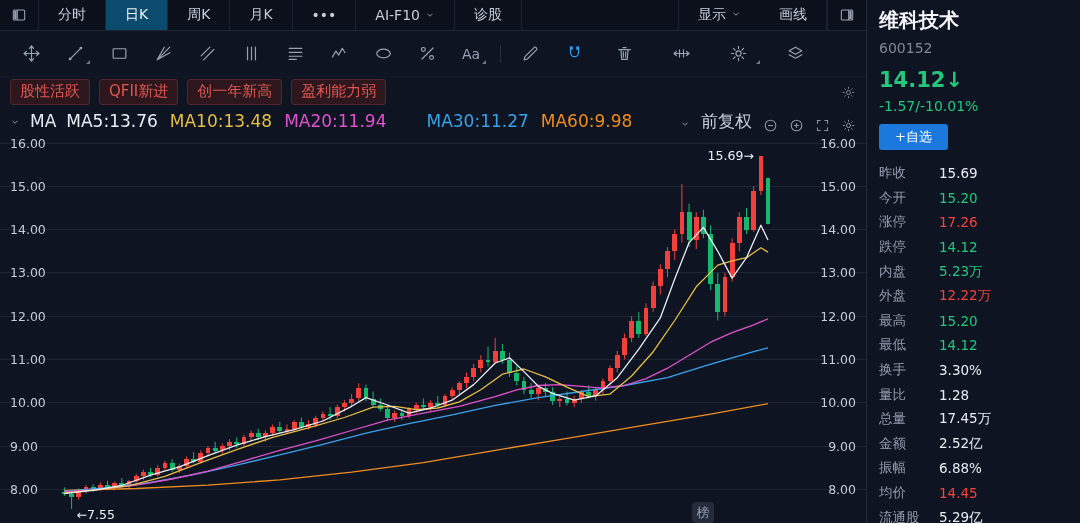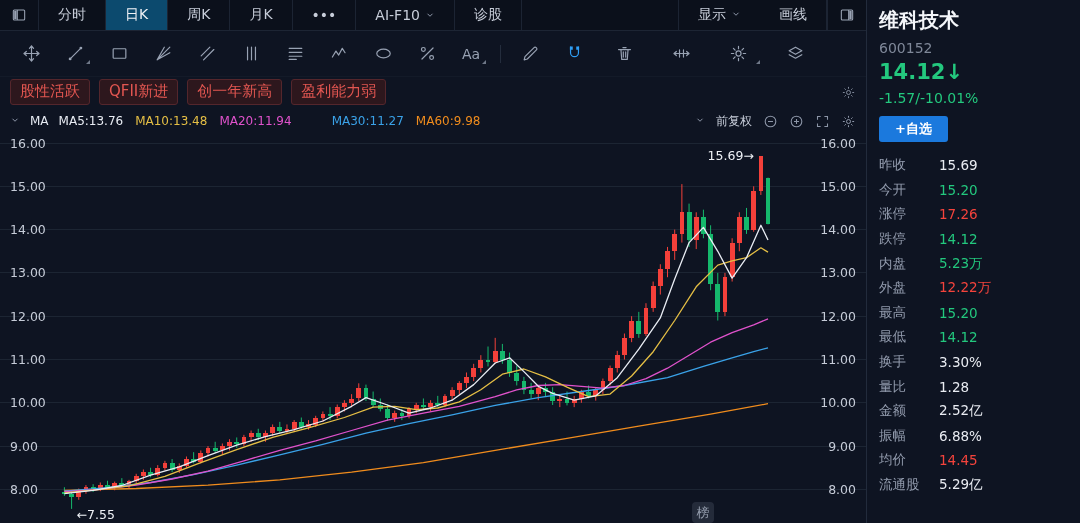--- a/index.html
+++ b/index.html
@@ -28,37 +28,37 @@
   .tool .caret{position:absolute;right:7px;bottom:5px;width:0;height:0;border-left:4px solid transparent;border-bottom:4px solid #6e7787;}
   .tooldiv{width:1px;height:18px;background:#242d3d;margin:0 7px;}
 
   
   .tags{height:30px;display:flex;align-items:center;padding:0 10px;gap:9px;flex:none;}
   .chip{font-size:15px;color:#e25651;background:#2d171d;border:1px solid #54262c;padding:2px 9px 3px 9px;border-radius:3px;white-space:nowrap;}
   .tags .gear{margin-left:auto;color:#7e8798;display:flex;}
   .tags .gear svg{width:15px;height:15px;}
 
   
-  .marow{height:28px;display:flex;align-items:center;padding:0 10px;font-size:12px;gap:10px;color:#dfe3ec;flex:none;}
+  .marow{height:28px;display:flex;align-items:center;padding:0 10px;font-size:17px;gap:10px;color:#dfe3ec;flex:none;}
   .ma-title{color:#e6eaf2;}
-  .marow-right{margin-left:auto;display:flex;align-items:center;gap:11px;color:#c9cfdb;}
+  .marow-right{margin-left:auto;display:flex;align-items:flex-end;gap:11px;color:#c9cfdb;}
   .ctl{color:#8d96a8;display:flex;}
   .ctl svg{width:15px;height:15px;}
 
   
   .chartwrap{position:relative;flex:1;}
   #kchart{display:block;}
   .watermark{position:absolute;left:692px;top:367px;width:22px;height:21px;border-radius:4px;background:rgba(140,152,172,.18);color:#97a0b0;font-size:13px;display:flex;align-items:center;justify-content:center;}
 
   
   .s-name{font-size:20px;font-weight:bold;color:#f4f6fa;margin-top:3px;}
   .s-code{font-size:14px;color:#7f8899;margin-top:6px;}
-  .s-price{font-size:21px;font-weight:bold;color:#23c87e;margin-top:4px;}
+  .s-price{font-size:21px;font-weight:bold;color:#23c87e;margin-top:12px;}
   .s-change{font-size:14px;color:#23c87e;margin-top:6px;}
-  .s-btn{display:inline-block;background:#1b79dd;color:#fff;font-size:13px;padding:4px 16px;border-radius:3px;margin-top:10px;font-weight:bold;}
+  .s-btn{display:inline-block;background:#1b79dd;color:#fff;font-size:13px;padding:4px 16px;border-radius:3px;margin-top:10px;}
   .s-stats{margin-top:11px;}
   .s-row{display:flex;height:24.6px;align-items:center;font-size:13.5px;}
   .s-label{width:60px;color:#939cae;}
   .v-white{color:#e9ecf2;}
   .v-green{color:#23c87e;}
   .v-red{color:#f4433c;}
 </style>
 </head>
 <body>
 
@@ -561,20 +561,24 @@
         </div>
         <div class="s-row">
           <span class="s-label">换手</span>
           <span class="v-white">3.30%</span>
         </div>
         <div class="s-row">
           <span class="s-label">量比</span>
           <span class="v-white">1.28</span>
         </div>
         <div class="s-row">
+          <span class="s-label">总量</span>
+          <span class="v-white">17.45万</span>
+        </div>
+        <div class="s-row">
           <span class="s-label">金额</span>
           <span class="v-white">2.52亿</span>
         </div>
         <div class="s-row">
           <span class="s-label">振幅</span>
           <span class="v-white">6.88%</span>
         </div>
         <div class="s-row">
           <span class="s-label">均价</span>
           <span class="v-red">14.45</span>

